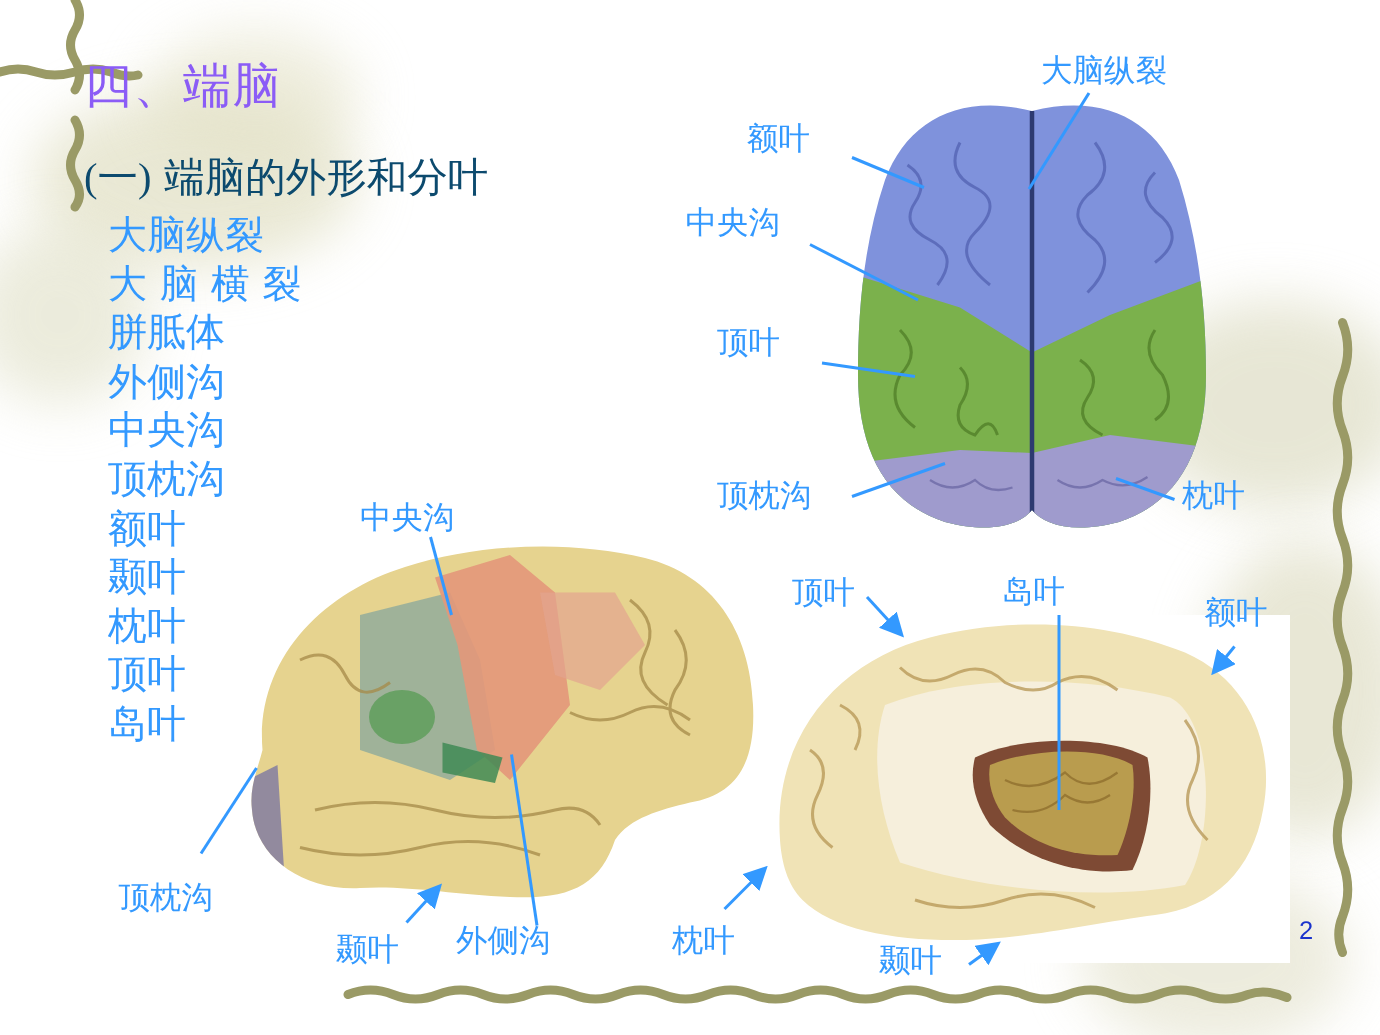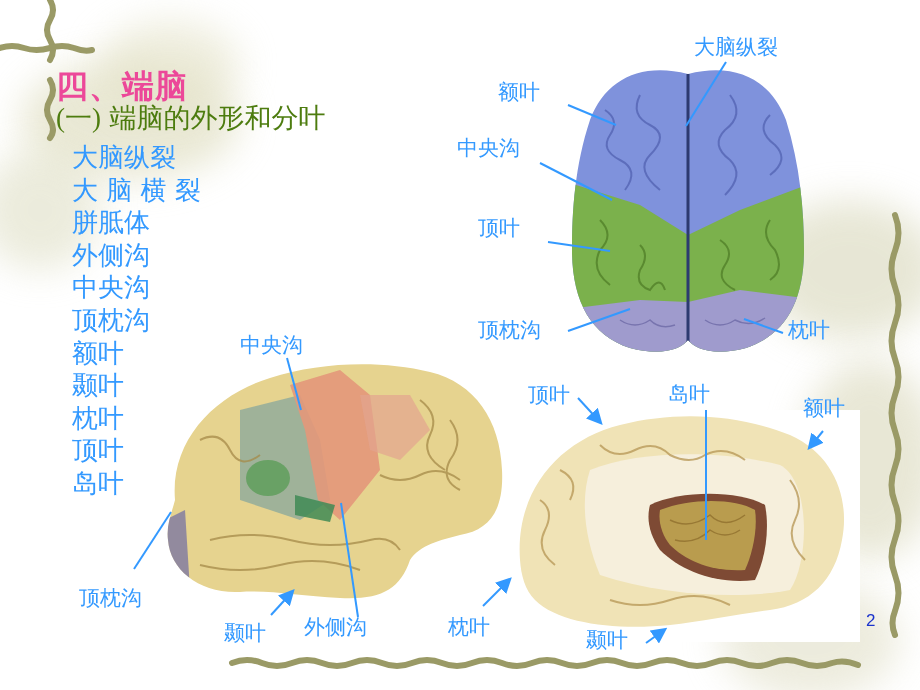--- a/index.html
+++ b/index.html
@@ -3,22 +3,22 @@
 <meta charset="utf-8">
 <style>
   * { margin: 0; padding: 0; box-sizing: border-box; }
   html, body { width: 920px; height: 690px; overflow: hidden; background: #ffffff; }
   body { position: relative; font-family: "DejaVu Sans", "Liberation Sans", sans-serif; }
   .slide { position: absolute; left: 0; top: 0; width: 920px; height: 690px; overflow: hidden; background: #ffffff; }
 
   
   .bg-blob { position: absolute; border-radius: 50%; filter: blur(18px); opacity: 0.55; }
 
-  .title { position: absolute; left: 56px; top: 36px; font-size: 32px; font-weight: bold; color: #ec4899; letter-spacing: 1px; margin-top: 29px; }
-  .subtitle { position: absolute; left: 56px; top: 100px; font-size: 27px; color: #4d7c0f; }
+  .title { position: absolute; left: 56px; top: 36px; font-size: 32px; font-weight: normal; color: #8b5cf6; letter-spacing: 1px; }
+  .subtitle { position: absolute; left: 56px; top: 100px; font-size: 27px; color: #0c4a6e; }
   .subtitle .paren { font-family: "Liberation Serif", serif; }
   .term-list { position: absolute; left: 72px; top: 141px; list-style: none; }
   .term-list li { font-size: 26px; line-height: 32.6px; color: #3399ff; height: 32.6px; white-space: nowrap; }
 
   .label { position: absolute; font-size: 21px; color: #3399ff; white-space: nowrap; line-height: 1; }
   .page-num { position: absolute; left: 866px; top: 611px; font-size: 17px; color: #1a33cc; font-family: "Liberation Sans", sans-serif; }
 
   svg.overlay { position: absolute; left: 0; top: 0; width: 920px; height: 690px; }
   .white-panel { position: absolute; background: #ffffff; }
 </style>

